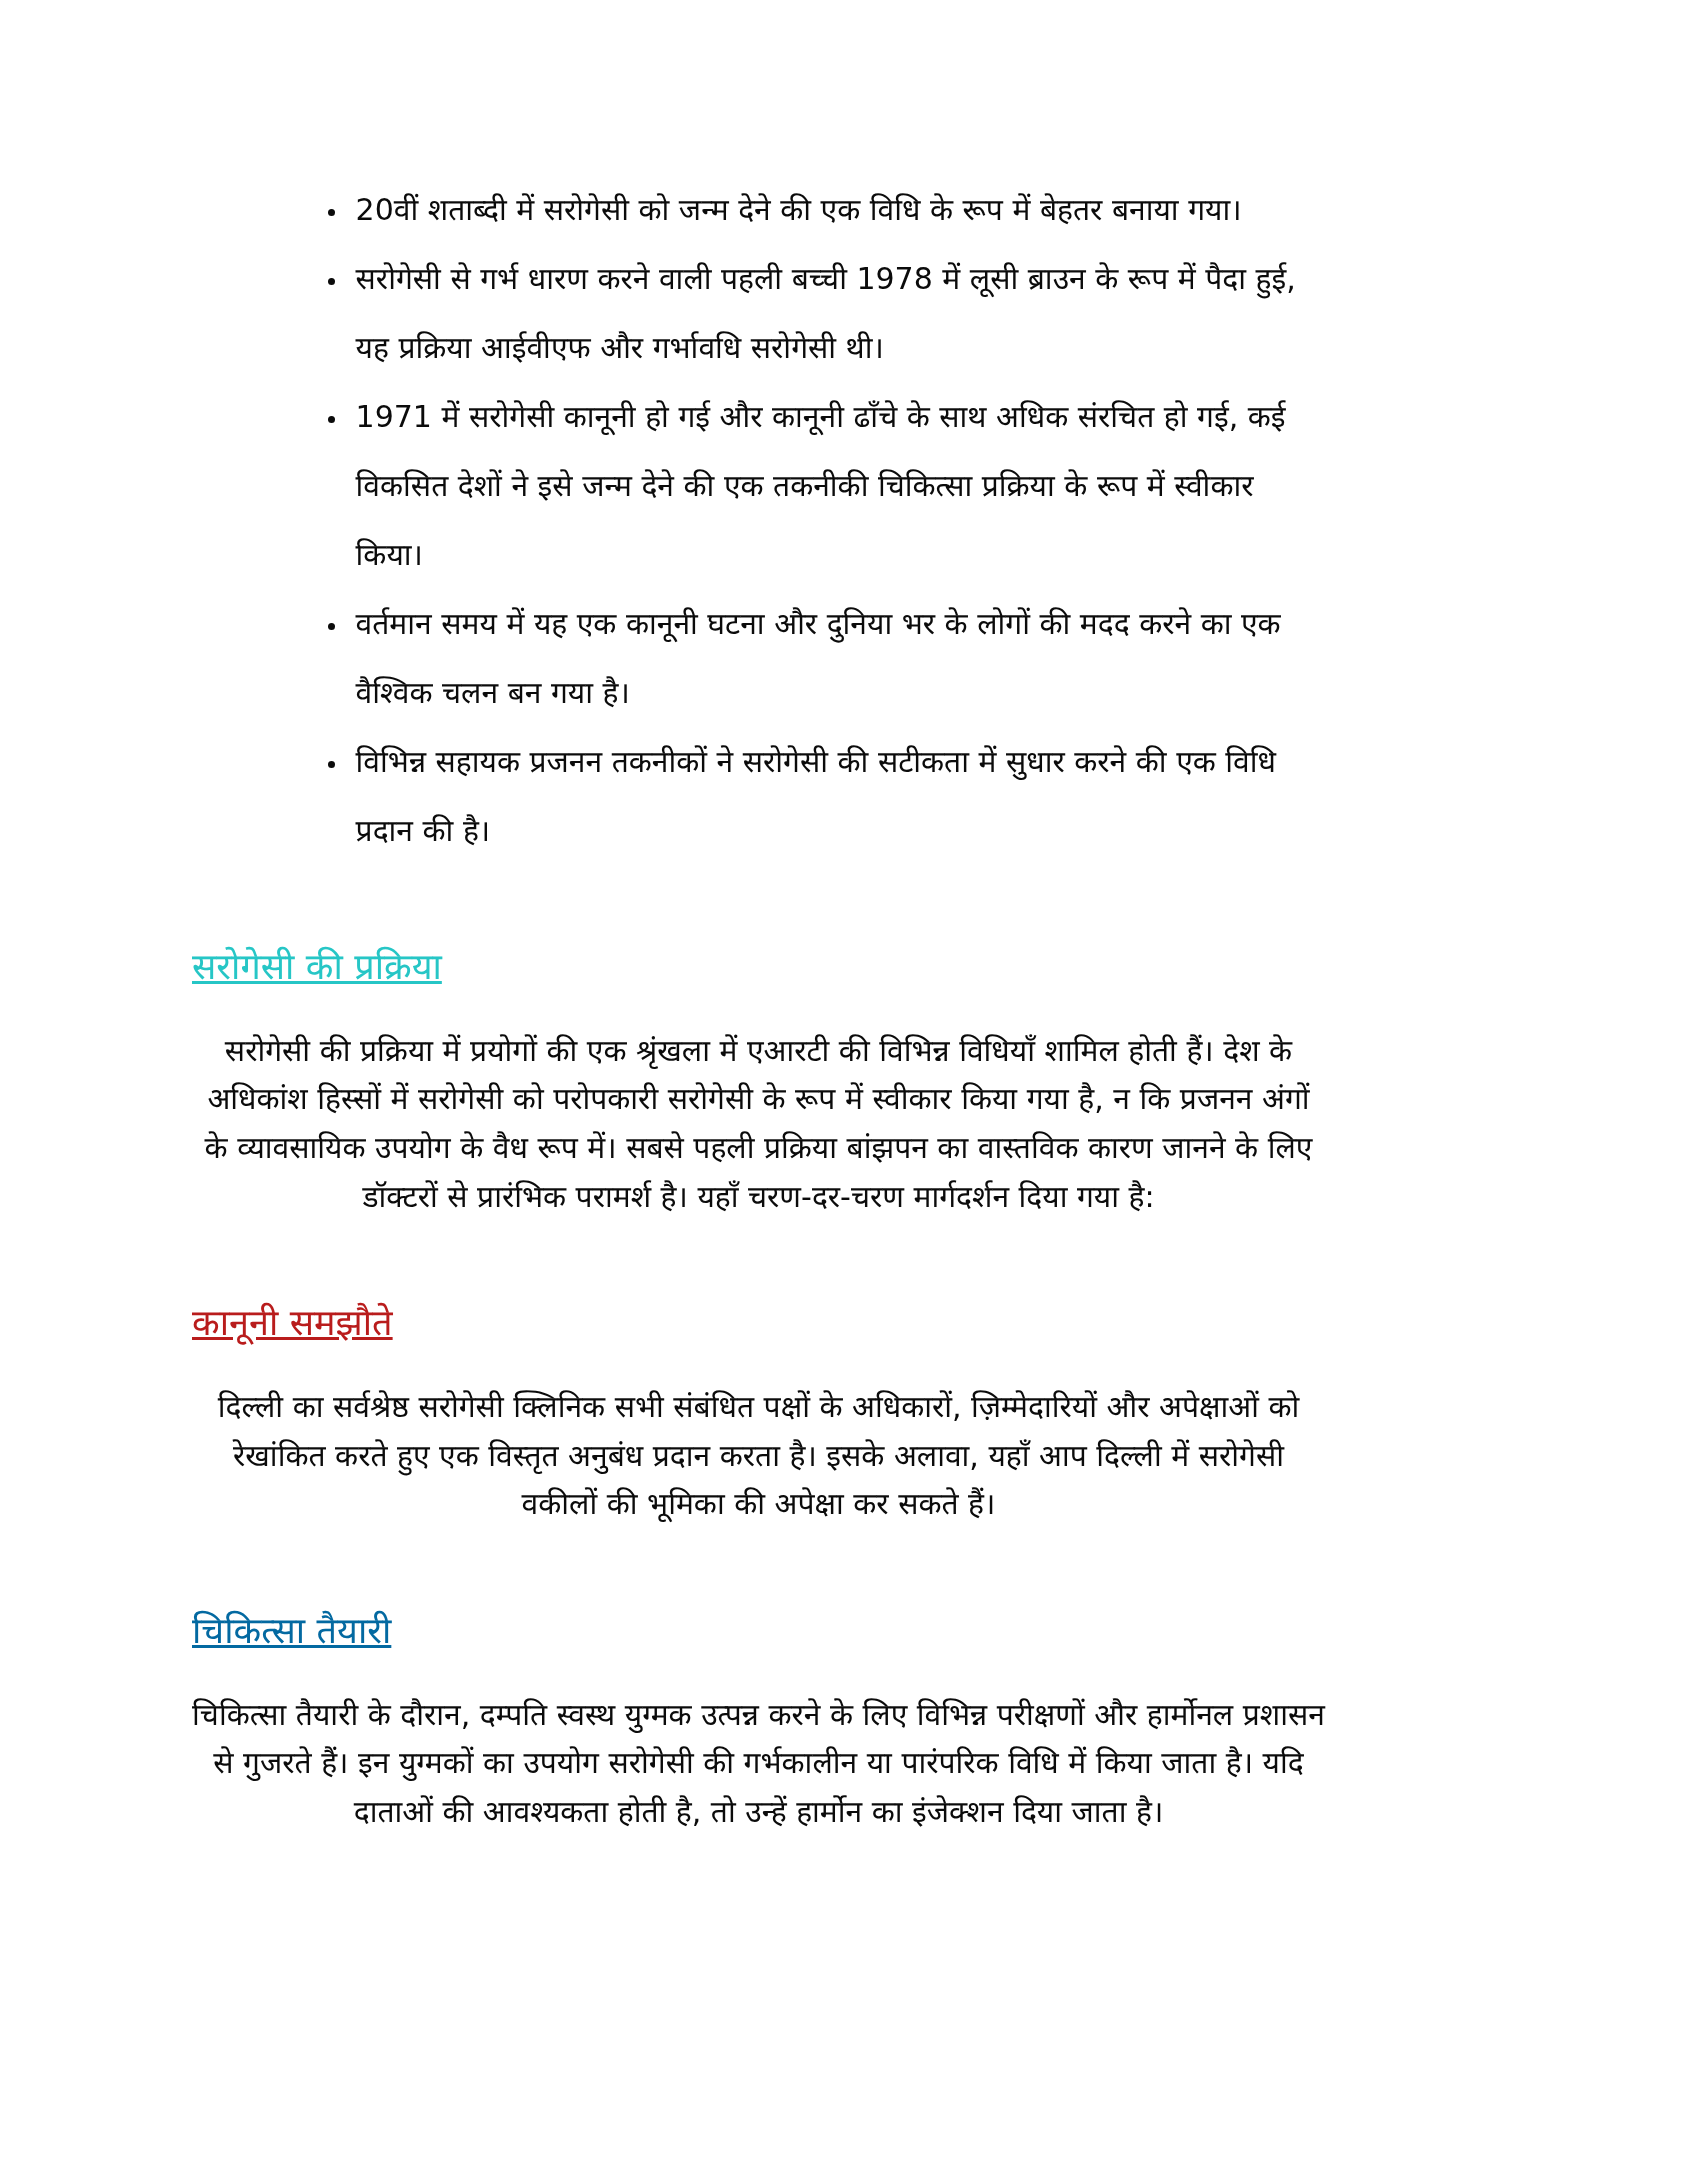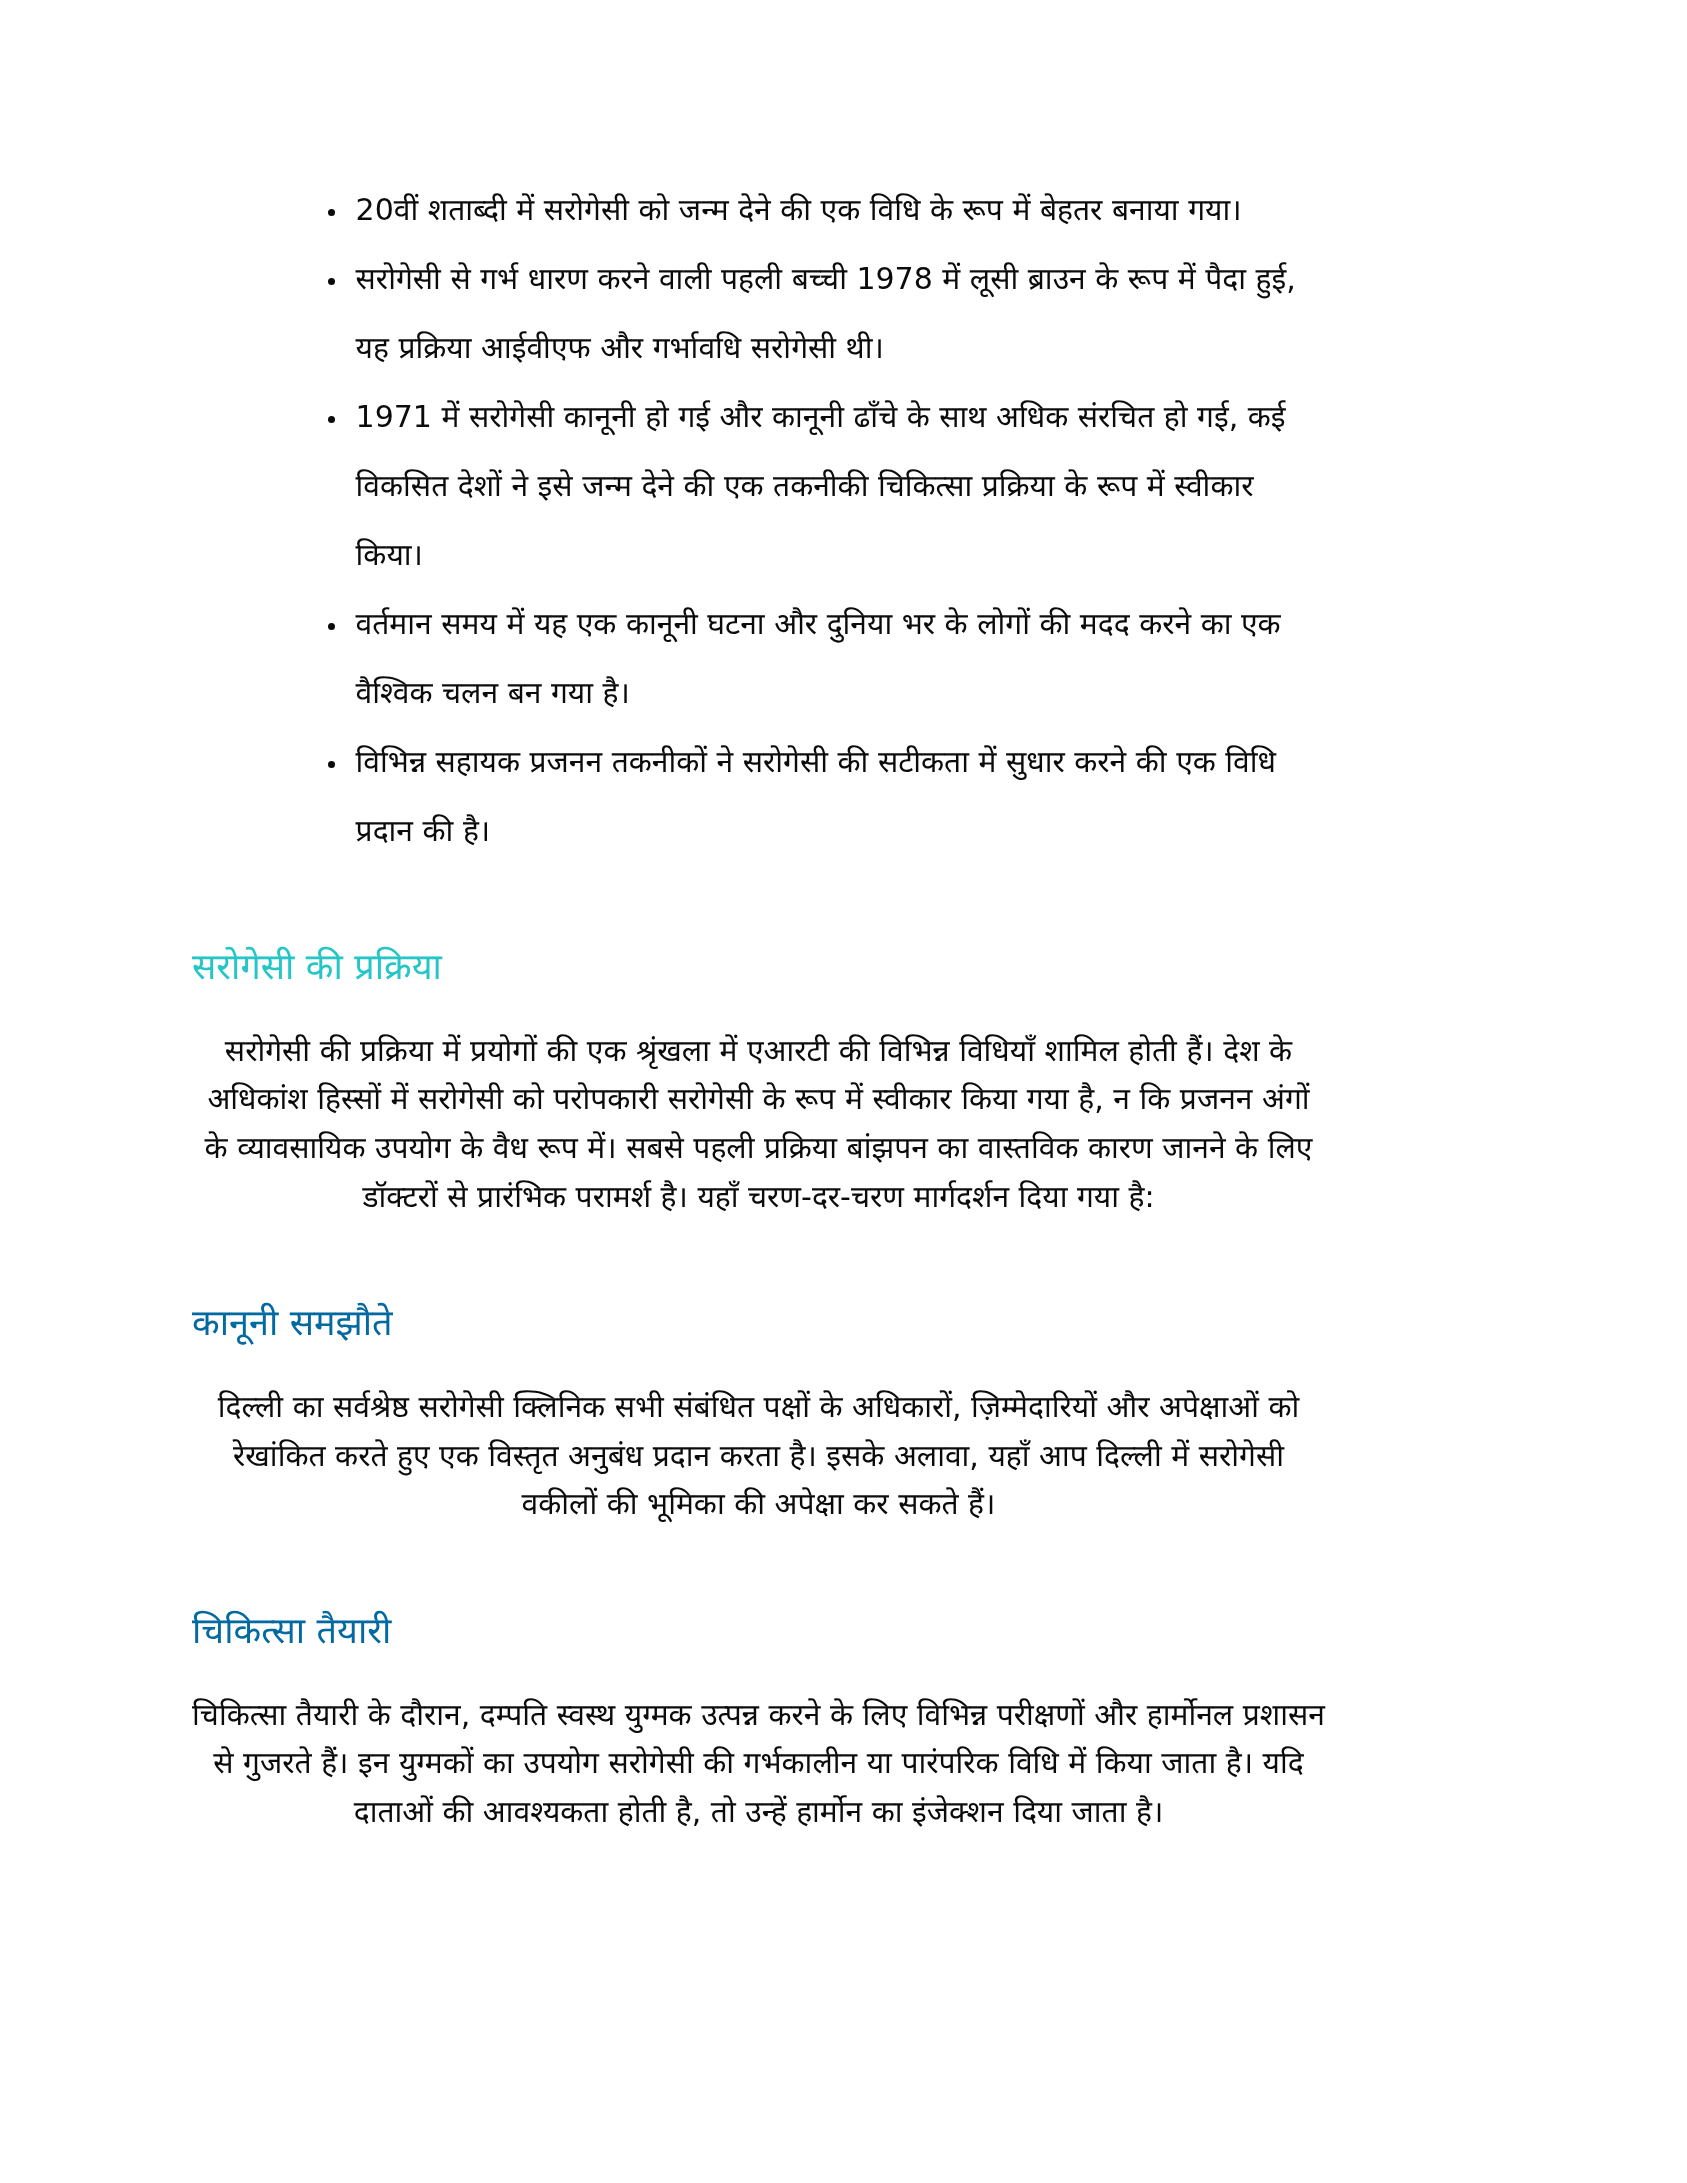--- a/index.html
+++ b/index.html
@@ -36,20 +36,21 @@
   }
   ul.bullets li::marker {
     color: #0b0b0b;
     font-size: 22.4px;
   }
   h2.section-heading {
     font-size: 36px;
     font-weight: 400;
     line-height: 1.3;
     margin: 79px 0 36px 0;
+    text-decoration: underline;
   }
   p.section-body {
     font-size: 30px;
     font-weight: 400;
     line-height: 1.62;
     margin: 0;
     color: #0b0b0b;
     text-align: center;
   }
 </style>
@@ -65,21 +66,21 @@
     <li>वर्तमान समय में यह एक कानूनी घटना और दुनिया भर के लोगों की मदद करने का एक वैश्विक चलन बन गया है।</li>
     <li>विभिन्न सहायक प्रजनन तकनीकों ने सरोगेसी की सटीकता में सुधार करने की एक विधि प्रदान की है।</li>
   </ul>
 
   <section>
     <h2 class="section-heading" style="color: rgb(38, 198, 198);">सरोगेसी की प्रक्रिया</h2>
     <p class="section-body">सरोगेसी की प्रक्रिया में प्रयोगों की एक श्रृंखला में एआरटी की विभिन्न विधियाँ शामिल होती हैं। देश के अधिकांश हिस्सों में सरोगेसी को परोपकारी सरोगेसी के रूप में स्वीकार किया गया है, न कि प्रजनन अंगों के व्यावसायिक उपयोग के वैध रूप में। सबसे पहली प्रक्रिया बांझपन का वास्तविक कारण जानने के लिए डॉक्टरों से प्रारंभिक परामर्श है। यहाँ चरण-दर-चरण मार्गदर्शन दिया गया है:</p>
   </section>
 
   <section>
-    <h2 class="section-heading" style="color: #0369a1;">कानूनी समझौते</h2>
+    <h2 class="section-heading" style="color: #b91c1c;">कानूनी समझौते</h2>
     <p class="section-body">दिल्ली का सर्वश्रेष्ठ सरोगेसी क्लिनिक सभी संबंधित पक्षों के अधिकारों, ज़िम्मेदारियों और अपेक्षाओं को रेखांकित करते हुए एक विस्तृत अनुबंध प्रदान करता है। इसके अलावा, यहाँ आप दिल्ली में सरोगेसी वकीलों की भूमिका की अपेक्षा कर सकते हैं।</p>
   </section>
 
   <section>
     <h2 class="section-heading" style="color: #0369a1;">चिकित्सा तैयारी</h2>
     <p class="section-body">चिकित्सा तैयारी के दौरान, दम्पति स्वस्थ युग्मक उत्पन्न करने के लिए विभिन्न परीक्षणों और हार्मोनल प्रशासन से गुजरते हैं। इन युग्मकों का उपयोग सरोगेसी की गर्भकालीन या पारंपरिक विधि में किया जाता है। यदि दाताओं की आवश्यकता होती है, तो उन्हें हार्मोन का इंजेक्शन दिया जाता है।</p>
   </section>
 
 </div>
 

